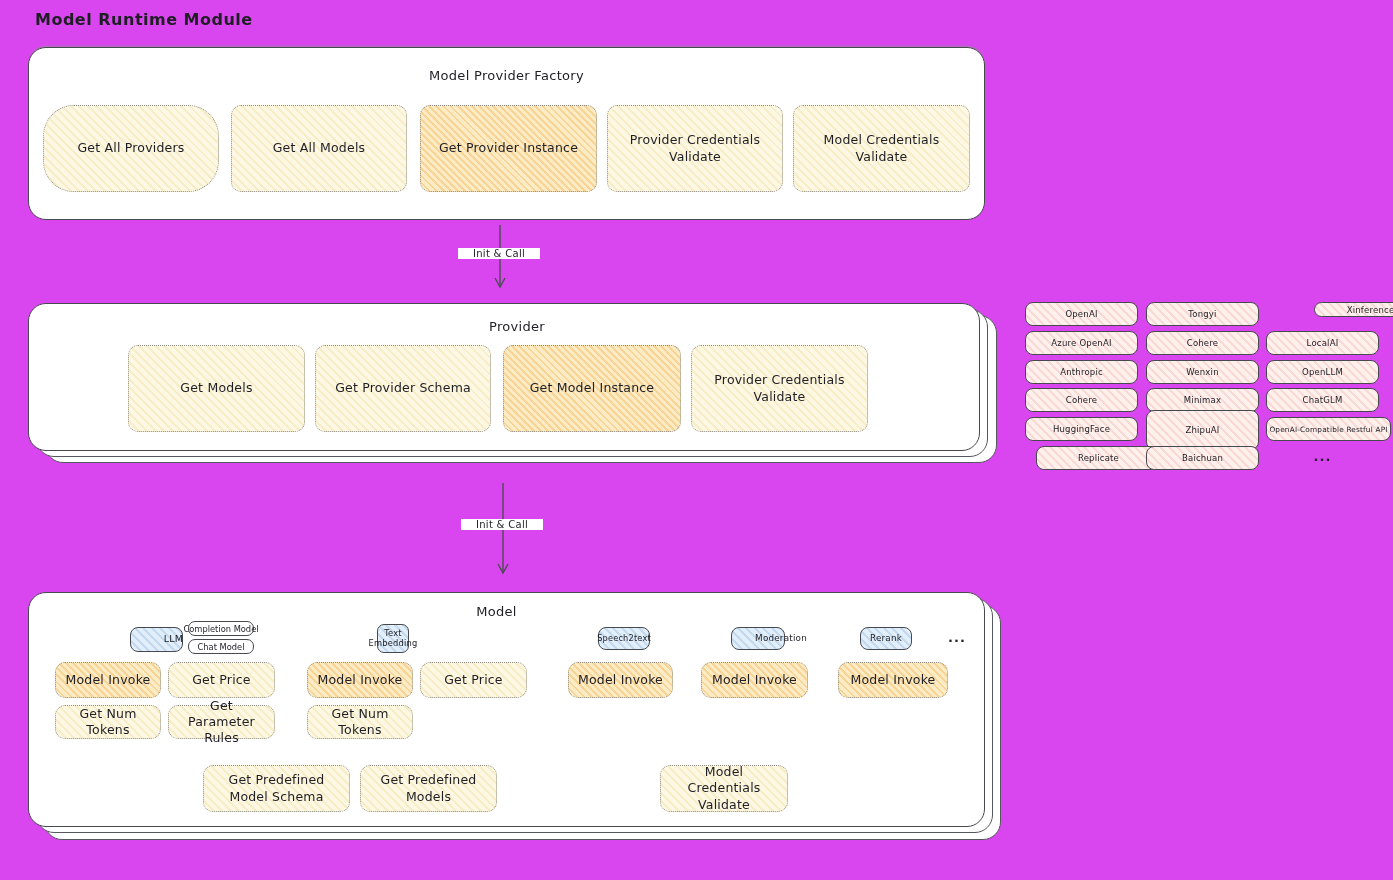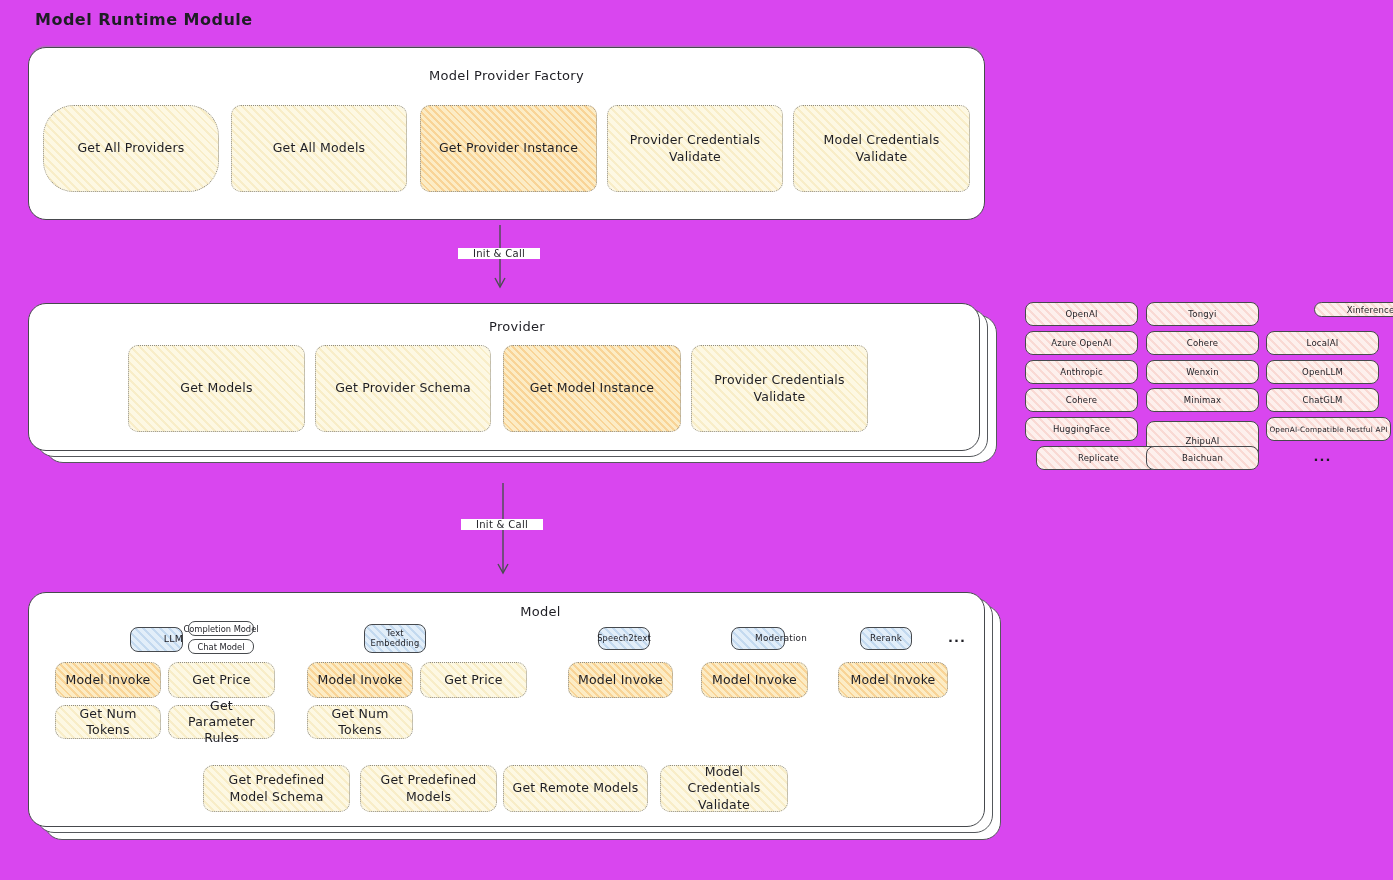--- a/index.html
+++ b/index.html
@@ -70,56 +70,55 @@
   <div class="abs chip" style="left:1025px;top:331px;width:113px;height:24px;">Azure OpenAI</div>
   <div class="abs chip" style="left:1146px;top:331px;width:113px;height:24px;">Cohere</div>
   <div class="abs chip" style="left:1266px;top:331px;width:113px;height:24px;">LocalAI</div>
   <div class="abs chip" style="left:1025px;top:360px;width:113px;height:24px;">Anthropic</div>
   <div class="abs chip" style="left:1146px;top:360px;width:113px;height:24px;">Wenxin</div>
   <div class="abs chip" style="left:1266px;top:360px;width:113px;height:24px;">OpenLLM</div>
   <div class="abs chip" style="left:1025px;top:388px;width:113px;height:24px;">Cohere</div>
   <div class="abs chip" style="left:1146px;top:388px;width:113px;height:24px;">Minimax</div>
   <div class="abs chip" style="left:1266px;top:388px;width:113px;height:24px;">ChatGLM</div>
   <div class="abs chip" style="left:1025px;top:417px;width:113px;height:24px;">HuggingFace</div>
-  <div class="abs chip" style="left:1146px;top:421px;width:113px;height:40px;">ZhipuAI</div>
+  <div class="abs chip" style="left:1146px;top:410px;width:113px;height:40px;">ZhipuAI</div>
   <div class="abs chip long" style="left:1266px;top:417px;width:125px;height:24px;">OpenAI-Compatible Restful API</div>
   <div class="abs chip" style="left:1036px;top:446px;width:125px;height:24px;">Replicate</div>
   <div class="abs chip" style="left:1146px;top:446px;width:113px;height:24px;">Baichuan</div>
   <div class="abs dots" style="left:1266px;top:449px;width:113px;">...</div>
 
   <svg class="abs" style="left:495px;top:482px;" width="16" height="100">
     <line x1="8" y1="1" x2="8" y2="90" stroke="#4a4d50" stroke-width="1.4"></line>
     <polyline points="3,82 8,91 13,82" fill="none" stroke="#4a4d50" stroke-width="1.4"></polyline>
   </svg>
   <div class="abs arrow-label" style="left:461px;top:519px;width:82px;">Init &amp; Call</div>
 
   <div class="abs stack" style="left:44px;top:605px;width:957px;height:235px;"></div>
   <div class="abs stack" style="left:36px;top:598px;width:957px;height:235px;"></div>
   <div class="abs frame" style="left:28px;top:592px;width:957px;height:235px;"></div>
-  <div class="abs frame-title" style="left:28px;top:604px;width:937px;margin-left:44px;">Model</div>
+  <div class="abs frame-title" style="left:28px;top:604px;width:937px;">Model</div>
 
   <div class="abs tab" style="left:130px;top:627px;width:53px;height:25px;font-size:9.5px;padding-left:34px;">LLM</div>
   <div class="abs subtab" style="left:188px;top:621px;width:66px;height:15px;">Completion Model</div>
   <div class="abs subtab" style="left:188px;top:639px;width:66px;height:15px;">Chat Model</div>
-  <div class="abs tab" style="left:364px;top:624px;width:62px;height:29px;font-size:8.3px;">Text Embedding</div>
+  <div class="abs tab" style="left:377px;top:624px;width:32px;height:29px;font-size:8.3px;border-radius:7px;">Text Embedding</div>
   <div class="abs tab" style="left:598px;top:627px;width:52px;height:23px;font-size:8.2px;">Speech2text</div>
   <div class="abs tab" style="left:731px;top:627px;width:54px;height:23px;padding-left:46px;">Moderation</div>
   <div class="abs tab" style="left:860px;top:627px;width:52px;height:23px;">Rerank</div>
   <div class="abs dots" style="left:945px;top:630px;width:24px;">...</div>
 
   <div class="abs btn hl" style="left:55px;top:662px;width:106px;height:36px;">Model Invoke</div>
   <div class="abs btn" style="left:168px;top:662px;width:107px;height:36px;">Get Price</div>
   <div class="abs btn hl" style="left:307px;top:662px;width:106px;height:36px;">Model Invoke</div>
   <div class="abs btn" style="left:420px;top:662px;width:107px;height:36px;">Get Price</div>
   <div class="abs btn hl" style="left:568px;top:662px;width:105px;height:36px;">Model Invoke</div>
   <div class="abs btn hl" style="left:701px;top:662px;width:107px;height:36px;">Model Invoke</div>
   <div class="abs btn hl" style="left:838px;top:662px;width:110px;height:36px;">Model Invoke</div>
 
   <div class="abs btn" style="left:55px;top:705px;width:106px;height:34px;">Get Num Tokens</div>
   <div class="abs btn" style="left:168px;top:705px;width:107px;height:34px;">Get Parameter Rules</div>
   <div class="abs btn" style="left:307px;top:705px;width:106px;height:34px;">Get Num Tokens</div>
 
   <div class="abs btn" style="left:203px;top:765px;width:147px;height:47px;">Get Predefined Model Schema</div>
   <div class="abs btn" style="left:360px;top:765px;width:137px;height:47px;">Get Predefined Models</div>
-  <div class="abs btn" style="left:503px;top:765px;width:145px;height:47px;">Get Remote Models</div>
   <div class="abs btn" style="left:660px;top:765px;width:128px;height:47px;">Model Credentials Validate</div>
 
 </div>
 
 </body></html>

